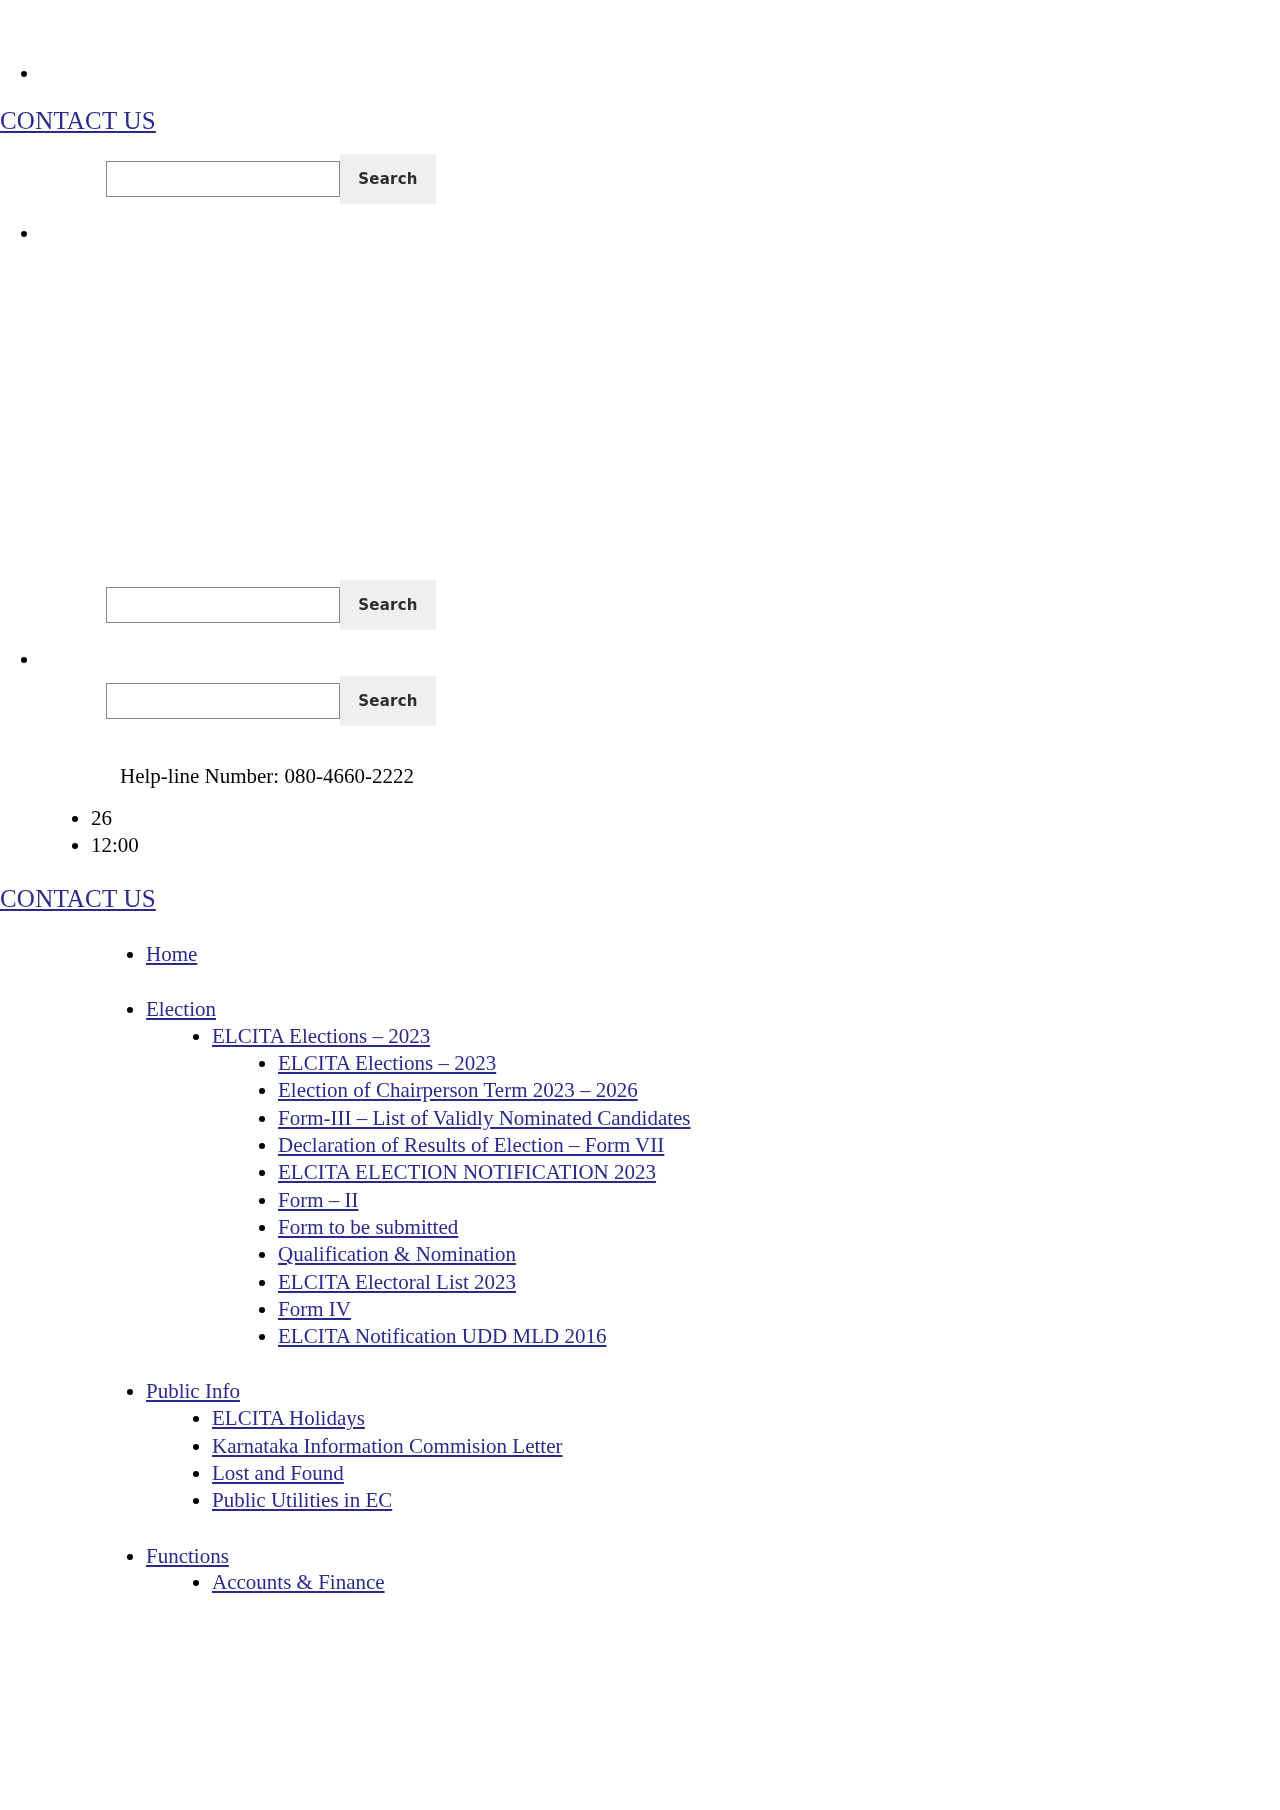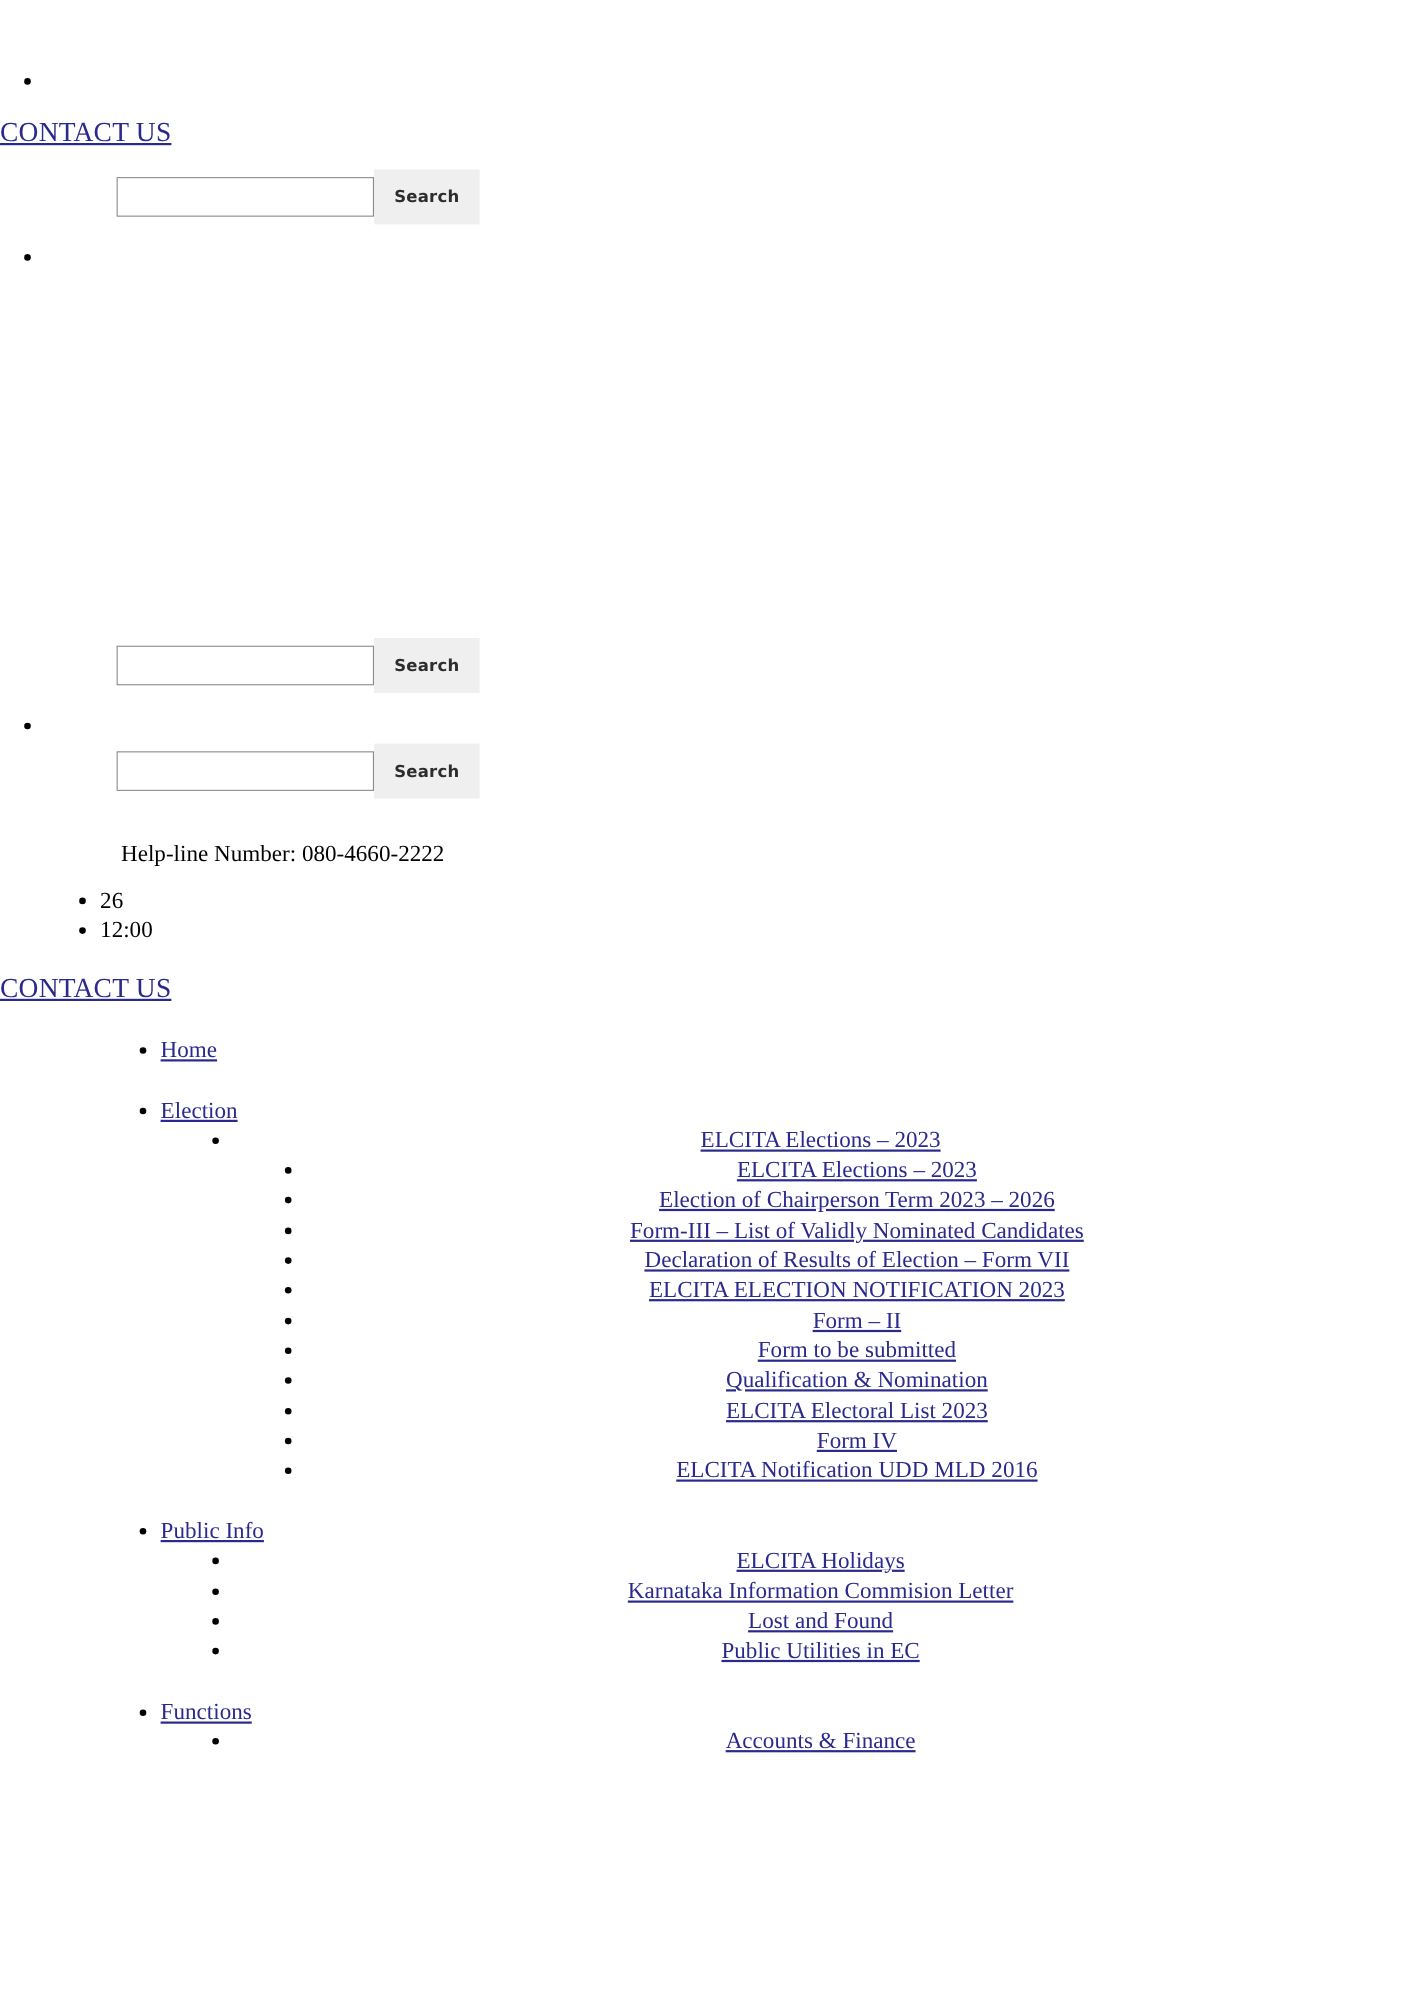--- a/index.html
+++ b/index.html
@@ -21,21 +21,21 @@
   .page {
     padding: 0 0 0 0;
   }
 
   
   ul {
     list-style: disc outside;
     margin: 16px 0;
     padding-left: 40px;
   }
-  ul ul { margin: 0; text-align: center; }
+  ul ul { margin: 0; }
   li { margin: 0; line-height: 1.3; }
 
   .empty-li { list-style: disc outside; height: 21px; }
 
   
   a, .link {
     color: #2a2a8c;
     text-decoration: underline;
     font-family: "Liberation Serif", "DejaVu Serif", serif;
     cursor: pointer;
@@ -79,21 +79,21 @@
     font-family: "DejaVu Sans", sans-serif;
     font-size: 15px;
     font-weight: 600;
     cursor: pointer;
     letter-spacing: 0.2px;
   }
 
   .helpline {
     padding-left: 106px;
     font-size: 21px;
-    margin: 22px 0 0 4px;
+    margin: 22px 0 0 14px;
     line-height: 1.4;
   }
 
   .ticker-list {
     padding-left: 91px;
     margin: 14px 0 0 0;
     font-size: 21px;
   }
   .ticker-list li { line-height: 1.28; }
 

